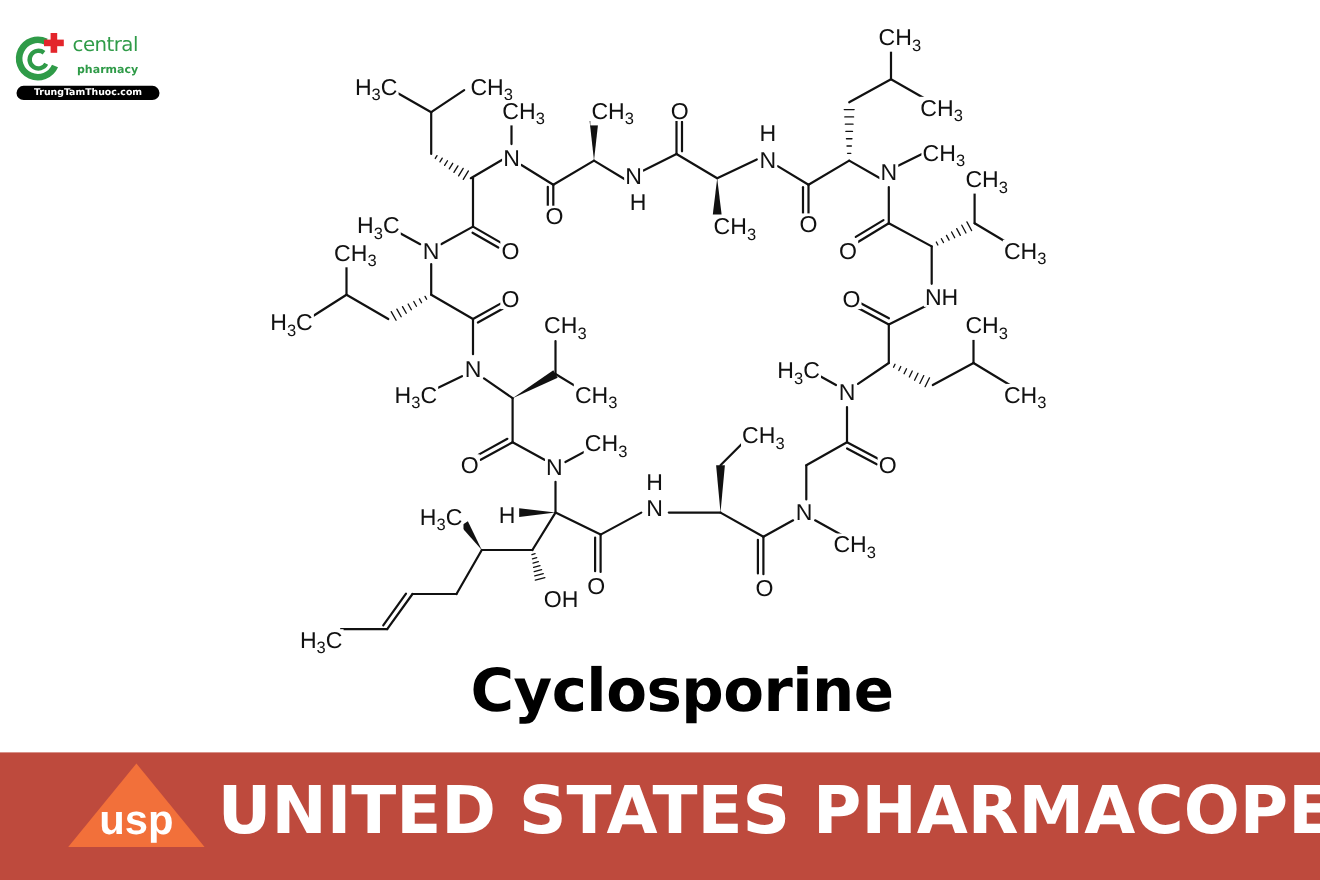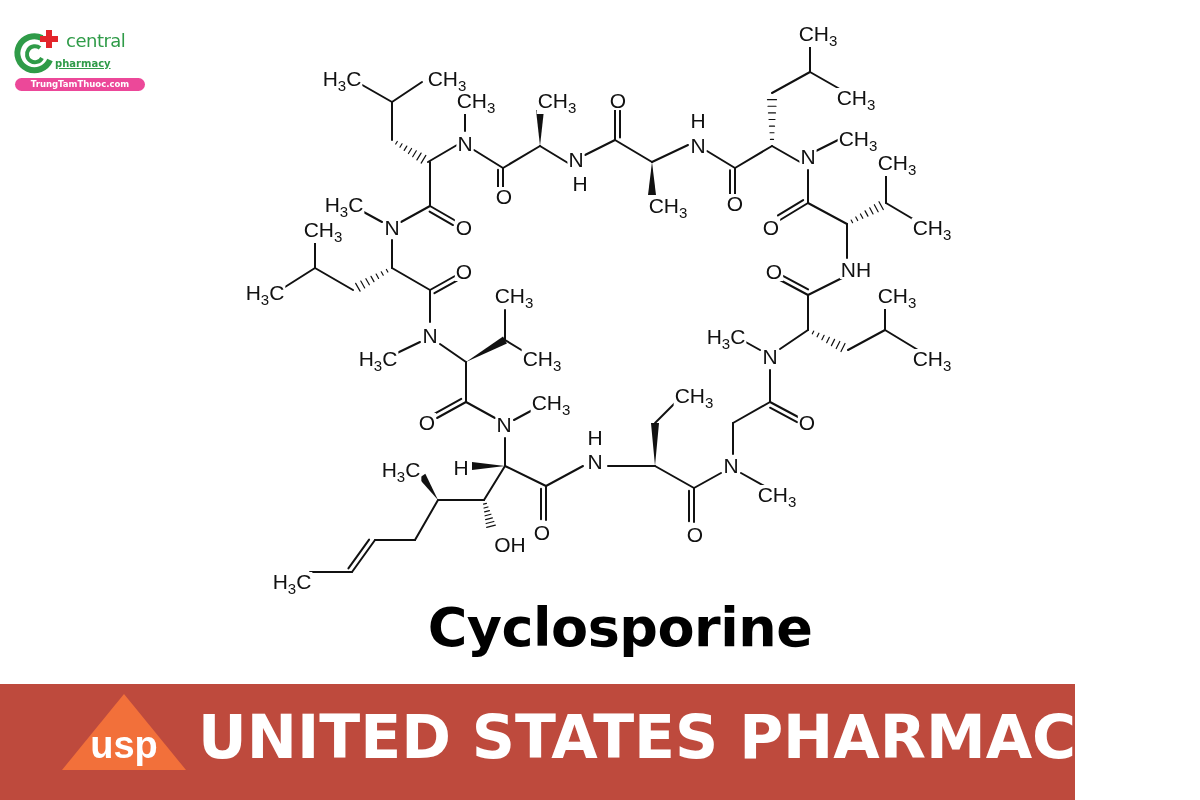--- a/index.html
+++ b/index.html
@@ -1,24 +1,24 @@
 <!DOCTYPE html>
 <html><head>
 <meta charset="utf-8">
 <style>
   html, body { margin: 0; padding: 0; background: #ffffff; }
   body { width: 1200px; height: 800px; position: relative; overflow: hidden; font-family: "Liberation Sans", sans-serif; }
   .logo { position: absolute; left: 6px; top: 24px; width: 140px; height: 70px; }
   .logo-word { position: absolute; left: 60px; top: 6px; font-family: "DejaVu Sans", sans-serif; font-size: 18px; color: #2f9b48; letter-spacing: -0.5px; }
-  .logo-sub { position: absolute; left: 49px; top: 34px; font-family: "DejaVu Sans", sans-serif; font-size: 10px; color: #2f9b48; font-weight: bold; text-decoration: underline; }
-  .logo-url { position: absolute; left: 9px; top: 54px; width: 130px; height: 13px; border-radius: 7px; background: #ec4899; color: #fff; font-family: "DejaVu Sans", sans-serif; font-weight: bold; font-size: 8.5px; line-height: 13px; text-align: center; }
+  .logo-sub { position: absolute; left: 64px; top: 34px; font-family: "DejaVu Sans", sans-serif; font-size: 10px; color: #2f9b48; font-weight: bold; }
+  .logo-url { position: absolute; left: 9px; top: 54px; width: 130px; height: 13px; border-radius: 7px; background: #000000; color: #fff; font-family: "DejaVu Sans", sans-serif; font-weight: bold; font-size: 8.5px; line-height: 13px; text-align: center; }
   .logo-mark { position: absolute; left: 6px; top: 4px; width: 50px; height: 48px; }
   .structure { position: absolute; left: 0; top: 0; width: 1200px; height: 600px; }
   .compound-name { position: absolute; left: 0; width: 1240px; top: 596px; text-align: center; font-family: "DejaVu Sans", sans-serif; font-weight: bold; font-size: 54px; color: #000; letter-spacing: -0.5px; }
-  .banner { position: absolute; left: 0; top: 684px; width: 1075px; height: 116px; background: #be4a3d; }
+  .banner { position: absolute; left: 0; top: 684px; width: 1200px; height: 116px; background: #be4a3d; }
   .usp-mark { position: absolute; left: 60px; top: 8px; width: 128px; height: 80px; }
   .banner-text { position: absolute; left: 198px; top: 10px; font-family: "DejaVu Sans", sans-serif; font-weight: bold; font-size: 60px; line-height: 86px; color: #ffffff; letter-spacing: 0px; white-space: nowrap; }
   svg text { font-family: "Liberation Sans", sans-serif; }
 </style>
 </head>
 <body>
 
 <div class="logo">
   <svg class="logo-mark" viewBox="0 0 50 48">
     <path d="M30 10 A17 17 0 1 0 38 32" fill="none" stroke="#2f9b48" stroke-width="6"></path>

